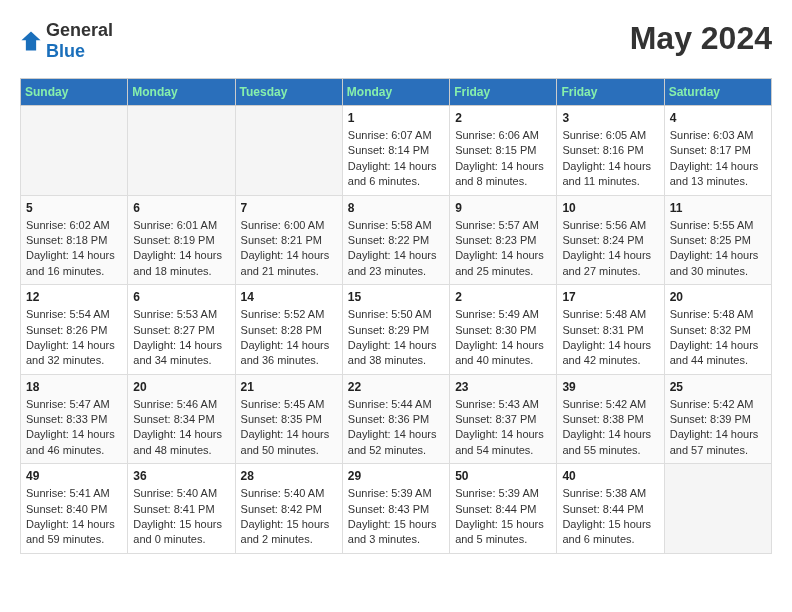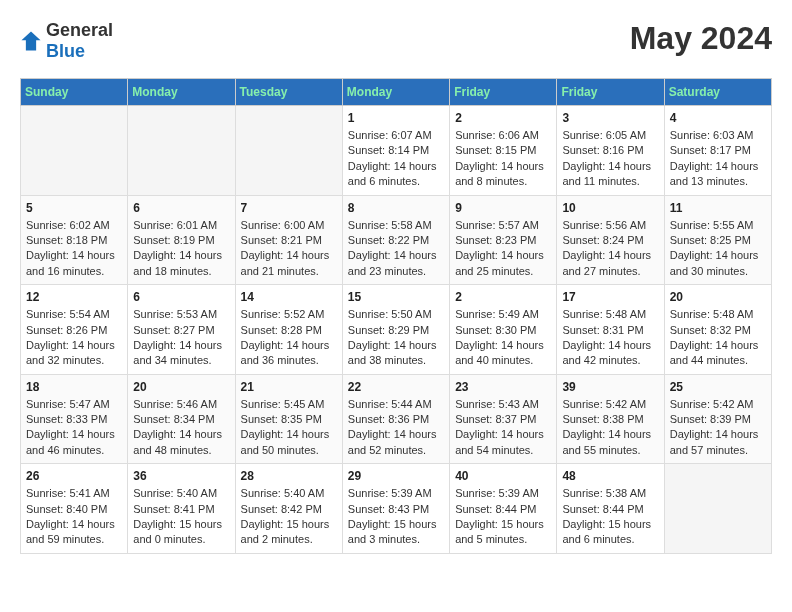--- a/index.html
+++ b/index.html
@@ -223,39 +223,39 @@
           <div class="day-num">39</div>
           <div class="day-info">Sunrise: 5:42 AM<br>Sunset: 8:38 PM<br>Daylight: 14 hours<br>and 55 minutes.</div>
         </td>
         <td>
           <div class="day-num">25</div>
           <div class="day-info">Sunrise: 5:42 AM<br>Sunset: 8:39 PM<br>Daylight: 14 hours<br>and 57 minutes.</div>
         </td>
       </tr>
       <tr>
         <td>
-          <div class="day-num">26</div>
+          <div class="day-num">49</div>
           <div class="day-info">Sunrise: 5:41 AM<br>Sunset: 8:40 PM<br>Daylight: 14 hours<br>and 59 minutes.</div>
         </td>
         <td>
           <div class="day-num">36</div>
           <div class="day-info">Sunrise: 5:40 AM<br>Sunset: 8:41 PM<br>Daylight: 15 hours<br>and 0 minutes.</div>
         </td>
         <td>
           <div class="day-num">28</div>
           <div class="day-info">Sunrise: 5:40 AM<br>Sunset: 8:42 PM<br>Daylight: 15 hours<br>and 2 minutes.</div>
         </td>
         <td>
           <div class="day-num">29</div>
           <div class="day-info">Sunrise: 5:39 AM<br>Sunset: 8:43 PM<br>Daylight: 15 hours<br>and 3 minutes.</div>
         </td>
         <td>
+          <div class="day-num">50</div>
+          <div class="day-info">Sunrise: 5:39 AM<br>Sunset: 8:44 PM<br>Daylight: 15 hours<br>and 5 minutes.</div>
+        </td>
+        <td>
           <div class="day-num">40</div>
-          <div class="day-info">Sunrise: 5:39 AM<br>Sunset: 8:44 PM<br>Daylight: 15 hours<br>and 5 minutes.</div>
-        </td>
-        <td>
-          <div class="day-num">48</div>
           <div class="day-info">Sunrise: 5:38 AM<br>Sunset: 8:44 PM<br>Daylight: 15 hours<br>and 6 minutes.</div>
         </td>
         <td class="empty"></td>
       </tr>
     </tbody>
 </table>
 
 </body></html>

